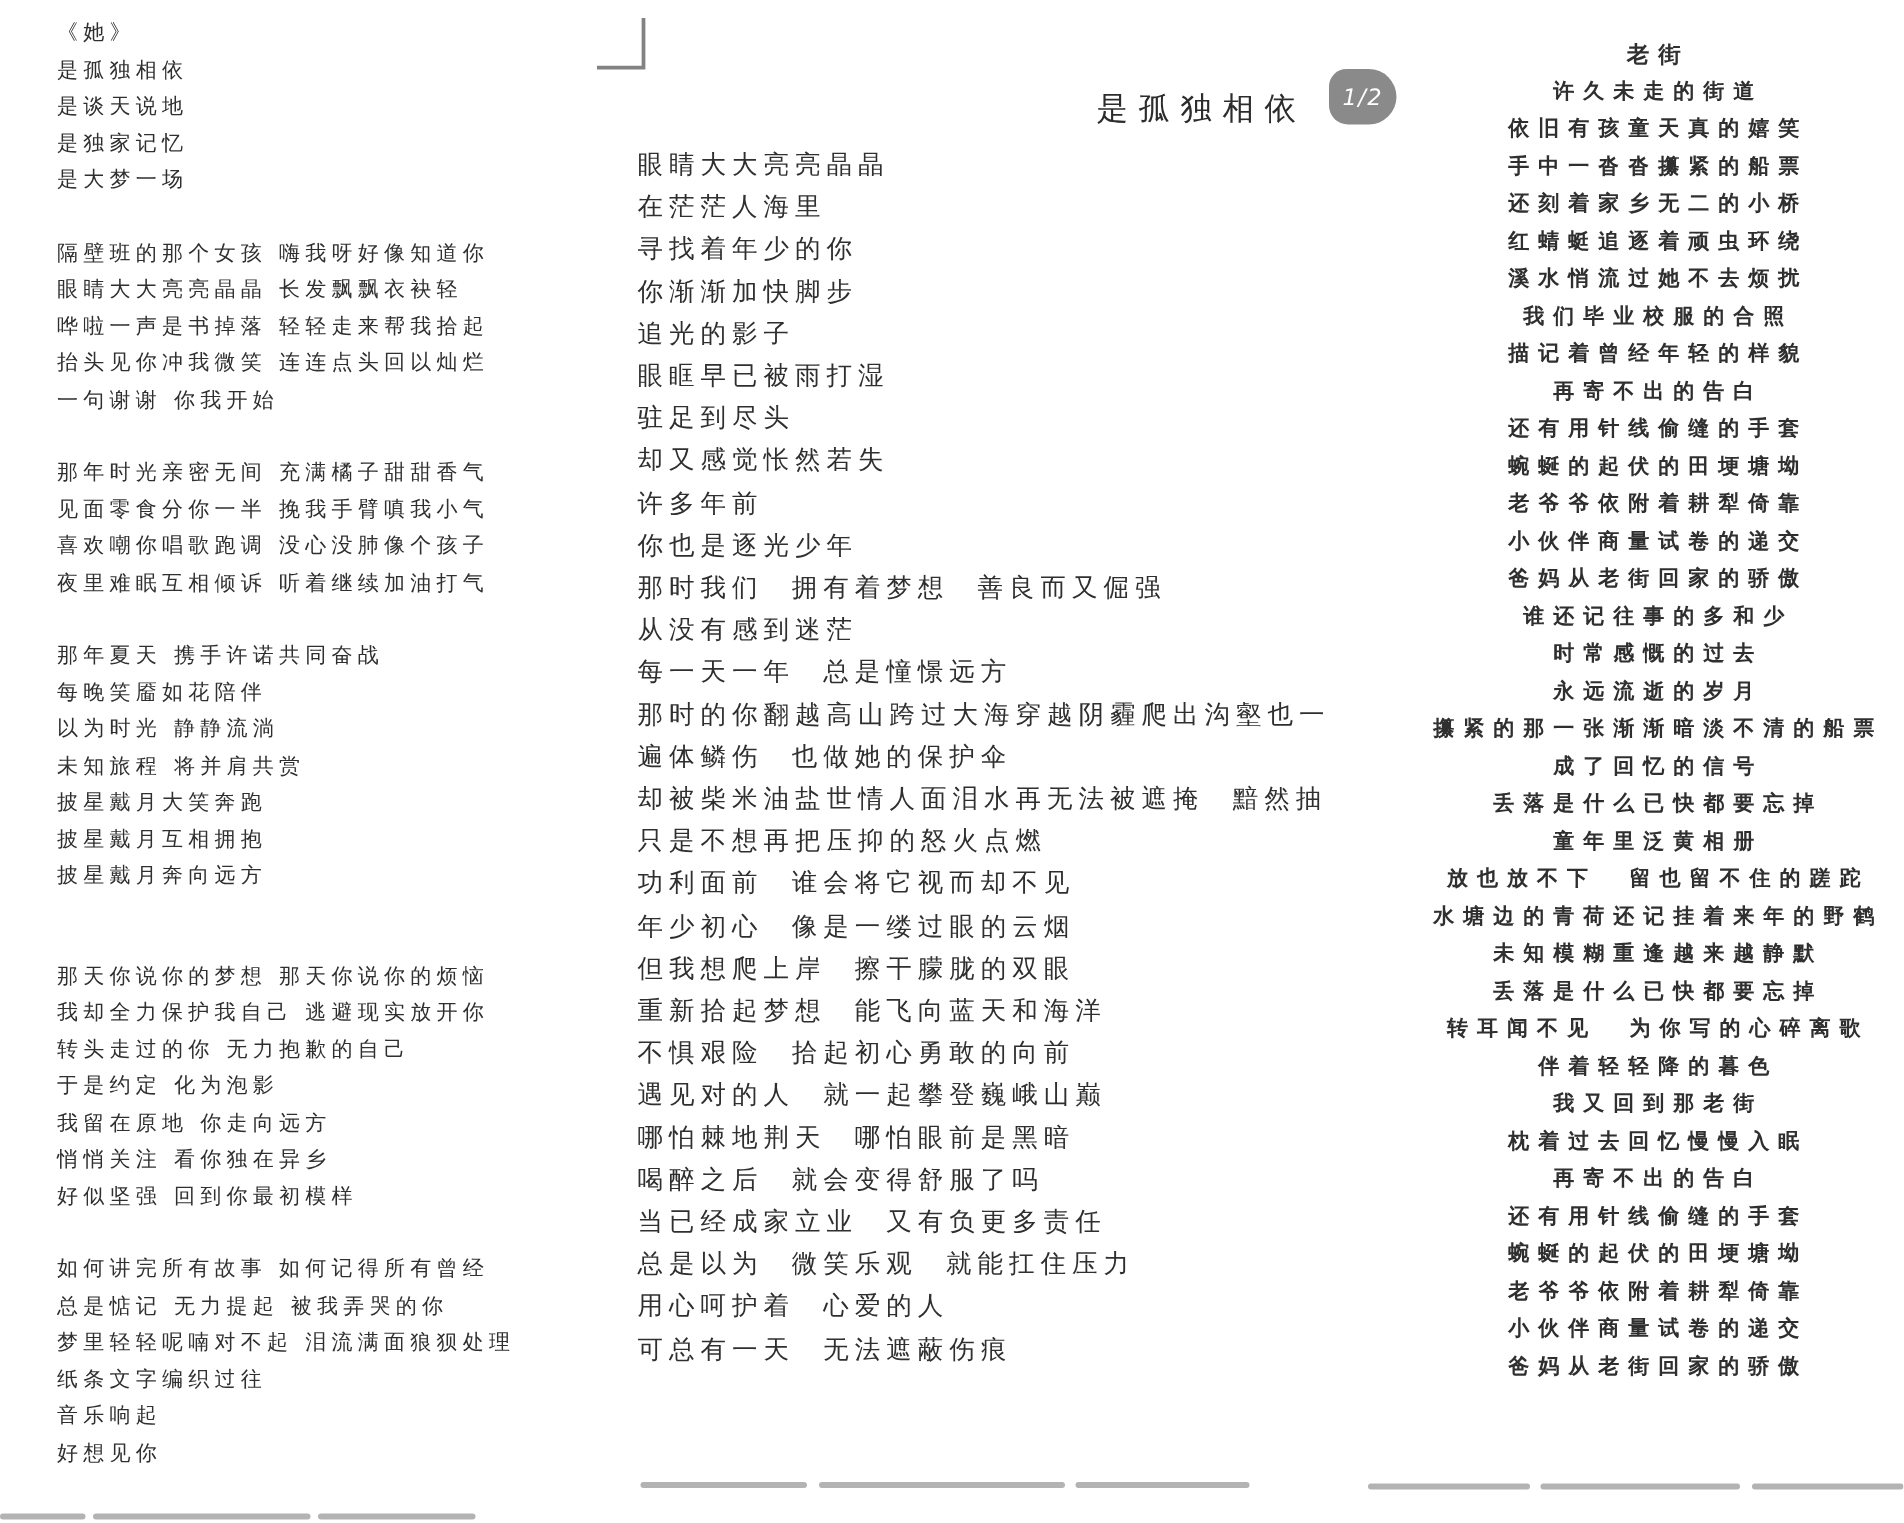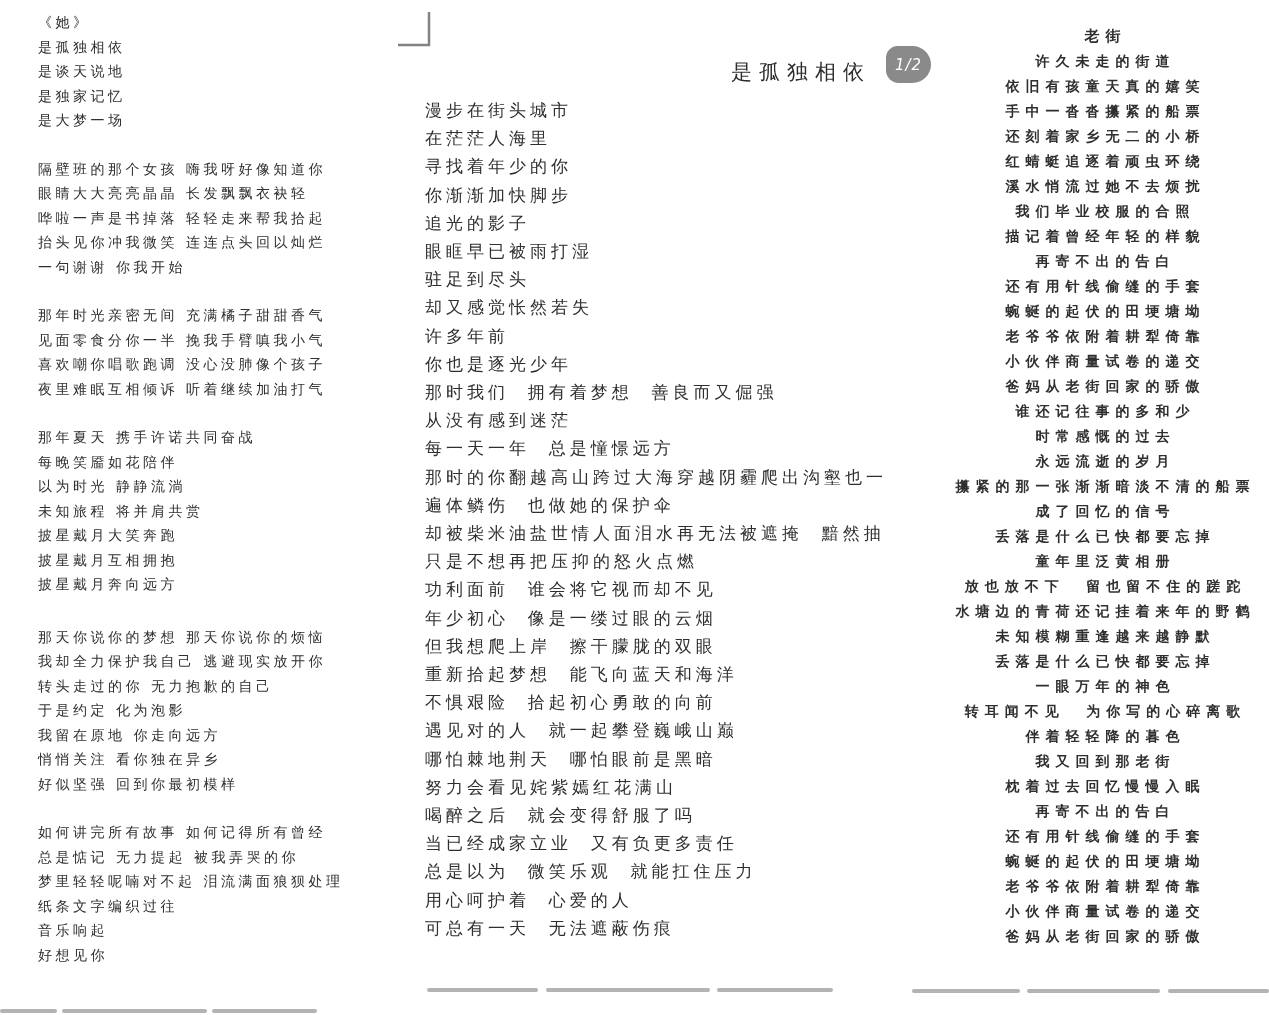--- a/index.html
+++ b/index.html
@@ -8,21 +8,21 @@
 
   .line { white-space: pre; }
 
   
   .col-left {
     position: absolute; left: 38px; top: 10px; width: 380px;
     font-size: 14px; letter-spacing: 3.5px;
   }
   .col-left .line { line-height: 24.5px; }
   .col-left .stanza { margin-bottom: 24px; }
-  .col-left .stanza:nth-child(4) { margin-bottom: 28px; }
+  .col-left .stanza:nth-child(4) { margin-bottom: 42px; }
 
   
   .col-mid {
     position: absolute; left: 425px; top: 96px; width: 500px;
     font-size: 17px; letter-spacing: 4px;
   }
   .col-mid .line { line-height: 28.2px; }
 
   .mid-title {
     position: absolute; left: 731px; top: 58px;
@@ -116,21 +116,21 @@
       <div class="line">总是惦记 无力提起 被我弄哭的你</div>
       <div class="line">梦里轻轻呢喃对不起 泪流满面狼狈处理</div>
       <div class="line">纸条文字编织过往</div>
       <div class="line">音乐响起</div>
       <div class="line">好想见你</div>
     </div>
   </div>
 
 <div class="mid-title">是孤独相依</div>
 <div class="col-mid">
-    <div class="line">漫步在街头城市</div>
+    <div class="line">眼睛大大亮亮晶晶</div>
     <div class="line">在茫茫人海里</div>
     <div class="line">寻找着年少的你</div>
     <div class="line">你渐渐加快脚步</div>
     <div class="line">追光的影子</div>
     <div class="line">眼眶早已被雨打湿</div>
     <div class="line">驻足到尽头</div>
     <div class="line">却又感觉怅然若失</div>
     <div class="line">许多年前</div>
     <div class="line">你也是逐光少年</div>
     <div class="line">那时我们  拥有着梦想  善良而又倔强</div>
@@ -140,21 +140,20 @@
     <div class="line">遍体鳞伤  也做她的保护伞</div>
     <div class="line">却被柴米油盐世情人面泪水再无法被遮掩  黯然抽</div>
     <div class="line">只是不想再把压抑的怒火点燃</div>
     <div class="line">功利面前  谁会将它视而却不见</div>
     <div class="line">年少初心  像是一缕过眼的云烟</div>
     <div class="line">但我想爬上岸  擦干朦胧的双眼</div>
     <div class="line">重新拾起梦想  能飞向蓝天和海洋</div>
     <div class="line">不惧艰险  拾起初心勇敢的向前</div>
     <div class="line">遇见对的人  就一起攀登巍峨山巅</div>
     <div class="line">哪怕棘地荆天  哪怕眼前是黑暗</div>
-    <div class="line">努力会看见姹紫嫣红花满山</div>
     <div class="line">喝醉之后  就会变得舒服了吗</div>
     <div class="line">当已经成家立业  又有负更多责任</div>
     <div class="line">总是以为  微笑乐观  就能扛住压力</div>
     <div class="line">用心呵护着  心爱的人</div>
     <div class="line">可总有一天  无法遮蔽伤痕</div>
   </div>
 
 <div class="col-right">
   <div class="line right-title">老街</div>
   <div>
@@ -176,21 +175,20 @@
       <div class="line">时常感慨的过去</div>
       <div class="line">永远流逝的岁月</div>
       <div class="line">攥紧的那一张渐渐暗淡不清的船票</div>
       <div class="line">成了回忆的信号</div>
       <div class="line">丢落是什么已快都要忘掉</div>
       <div class="line">童年里泛黄相册</div>
       <div class="line">放也放不下  留也留不住的蹉跎</div>
       <div class="line">水塘边的青荷还记挂着来年的野鹤</div>
       <div class="line">未知模糊重逢越来越静默</div>
       <div class="line">丢落是什么已快都要忘掉</div>
-      <div class="line">一眼万年的神色</div>
       <div class="line">转耳闻不见  为你写的心碎离歌</div>
       <div class="line">伴着轻轻降的暮色</div>
       <div class="line">我又回到那老街</div>
       <div class="line">枕着过去回忆慢慢入眠</div>
       <div class="line">再寄不出的告白</div>
       <div class="line">还有用针线偷缝的手套</div>
       <div class="line">蜿蜒的起伏的田埂塘坳</div>
       <div class="line">老爷爷依附着耕犁倚靠</div>
       <div class="line">小伙伴商量试卷的递交</div>
       <div class="line">爸妈从老街回家的骄傲</div>

